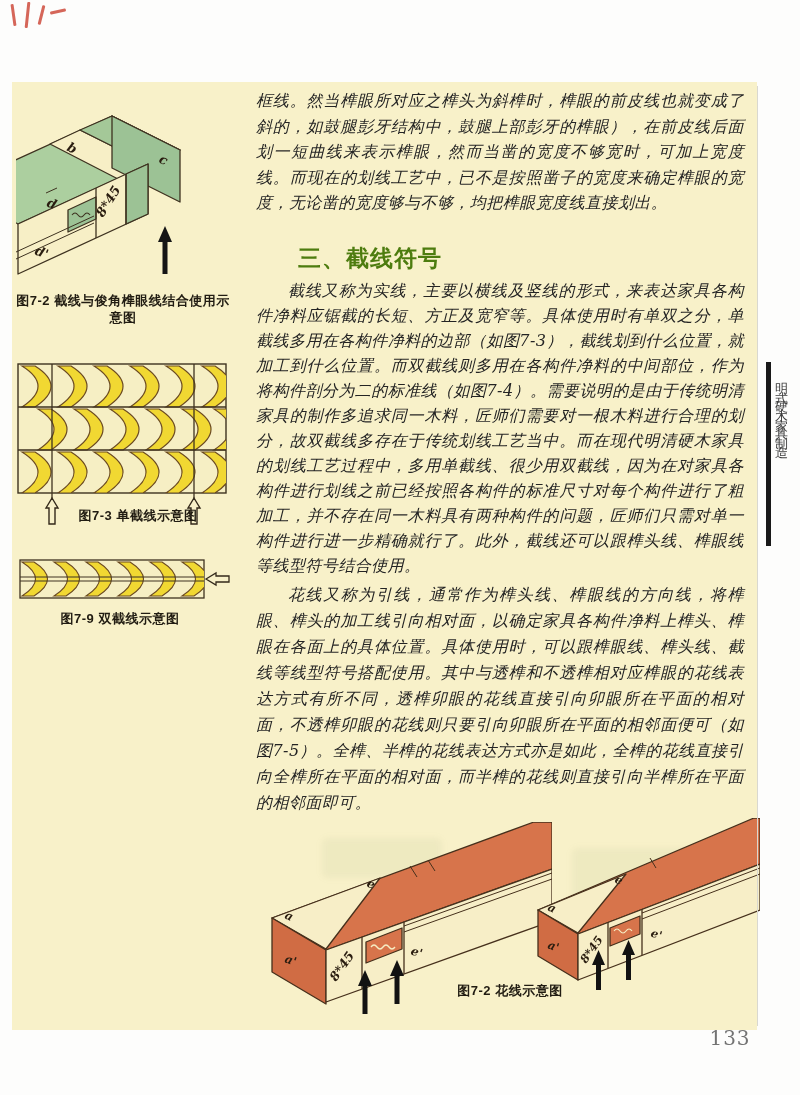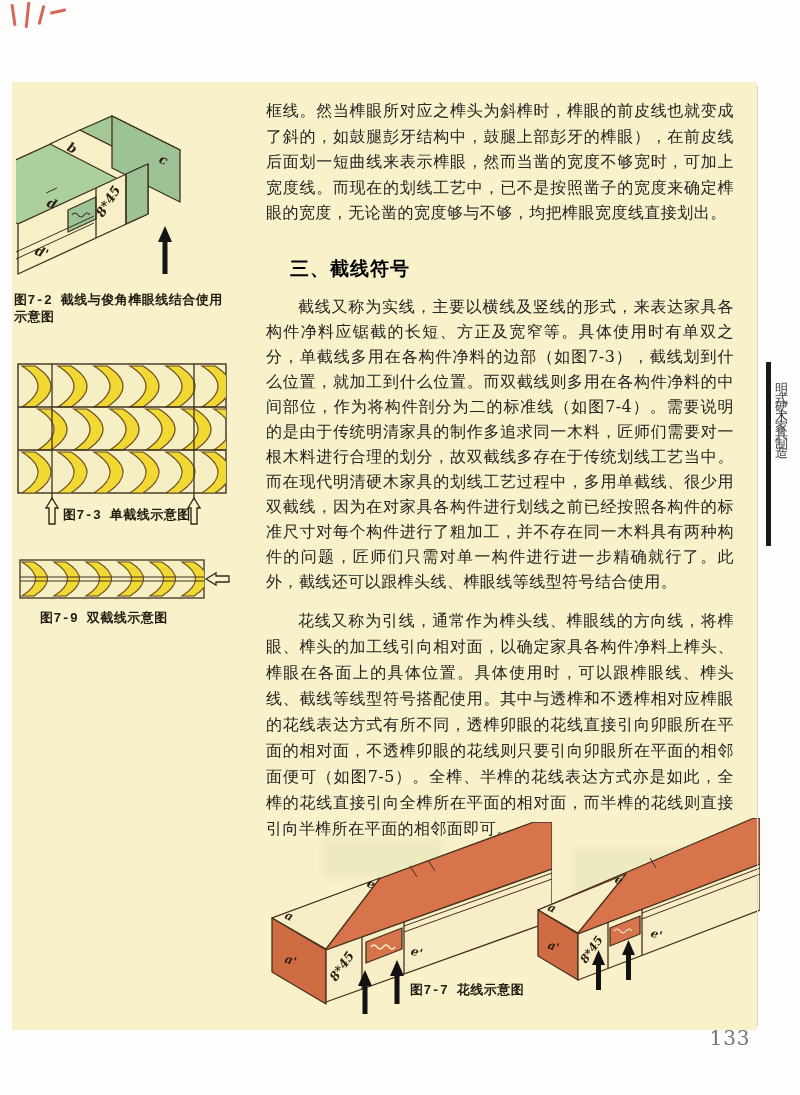--- a/index.html
+++ b/index.html
@@ -18,41 +18,41 @@
   .pen.m1{left:12px;top:4px;width:3px;height:22px;transform:rotate(-8deg);}
   .pen.m2{left:26px;top:2px;width:3px;height:26px;transform:rotate(6deg);}
   .pen.m3{left:40px;top:5px;width:3px;height:20px;transform:rotate(14deg);}
   .pen.m4{left:50px;top:10px;width:16px;height:3px;transform:rotate(-12deg);}
 
   
   figure{margin:0;position:absolute;}
   .figsvg{display:block;}
   .figcap{
     position:absolute;font-weight:bold;font-size:13px;line-height:17px;
-    color:#211c12;letter-spacing:.5px;
-    font-family:Liberation Mono, monospace;
+    color:#211c12;text-align:center;letter-spacing:.5px;
+    font-family:Liberation Sans, sans-serif;
   }
   .cap72{left:14px;top:292px;width:218px;}
   .cap73{left:48px;top:507px;width:150px;margin-left:15px;}
   .cap74{left:40px;top:610px;width:160px;}
   .cap75{left:410px;top:982px;width:200px;}
 
   
   .main{
     position:absolute;left:252px;top:84px;width:496px;
     font-size:16px;letter-spacing:.45px;text-align:justify;
     color:#242424;
   }
-  .main p{margin:14px;}
+  .main p{margin:4px;font-style:italic;}
   .p1{line-height:25.5px;}
   .p2{line-height:25px;text-indent:2em;}
   .p3{line-height:26px;text-indent:2em;}
   .main h3{
-    margin:30px 0 8px 0;font-size:19px;line-height:24px;font-weight:bold;
-    text-indent:2em;letter-spacing:1px;color:#000000;
+    margin:30px 0 8px 0;font-size:23px;line-height:24px;font-weight:bold;
+    text-indent:2em;letter-spacing:1px;color:#4d7c0f;
   }
   .main h3.h4{margin-top:24px;}
 
   
   .spine-line{position:absolute;left:757px;top:86px;width:1px;height:940px;background:#d9d8d0;}
   .spine-bar{position:absolute;left:766px;top:362px;width:5px;height:184px;background:#191919;}
   .spine-title{
     position:absolute;left:772px;top:372px;height:180px;
     writing-mode:vertical-rl;text-orientation:upright;
     font-size:13px;letter-spacing:9px;color:#3c3c3c;
@@ -247,19 +247,19 @@
     <text x="84" y="64" font-size="11.5" transform="rotate(24 84 64)">e</text>
     <text x="17" y="130" font-size="11.5" transform="rotate(20 17 130)">a'</text>
     <text x="120" y="118" font-size="11.5" transform="rotate(20 120 118)">e'</text>
     <text x="56" y="146" font-size="11.5" transform="rotate(-55 56 146)">8*45</text>
     <g fill="#121212">
       <polygon points="6.5,0 13,15 9,15 9,40 4,40 4,15 0,15" transform="translate(62,132)"></polygon>
       <polygon points="6.5,0 13,15 9,15 9,40 4,40 4,15 0,15" transform="translate(92,122)"></polygon>
     </g>
   </svg>
 </div>
-<div class="figcap cap75">图7-7 花线示意图</div>
+<div class="figcap cap75">图7-2 花线示意图</div>
 
 <div class="spine-line"></div>
 <div class="spine-bar"></div>
 <div class="spine-title">明式硬木家具制造</div>
 
 <div class="pageno">133</div>
 
 </body></html>

